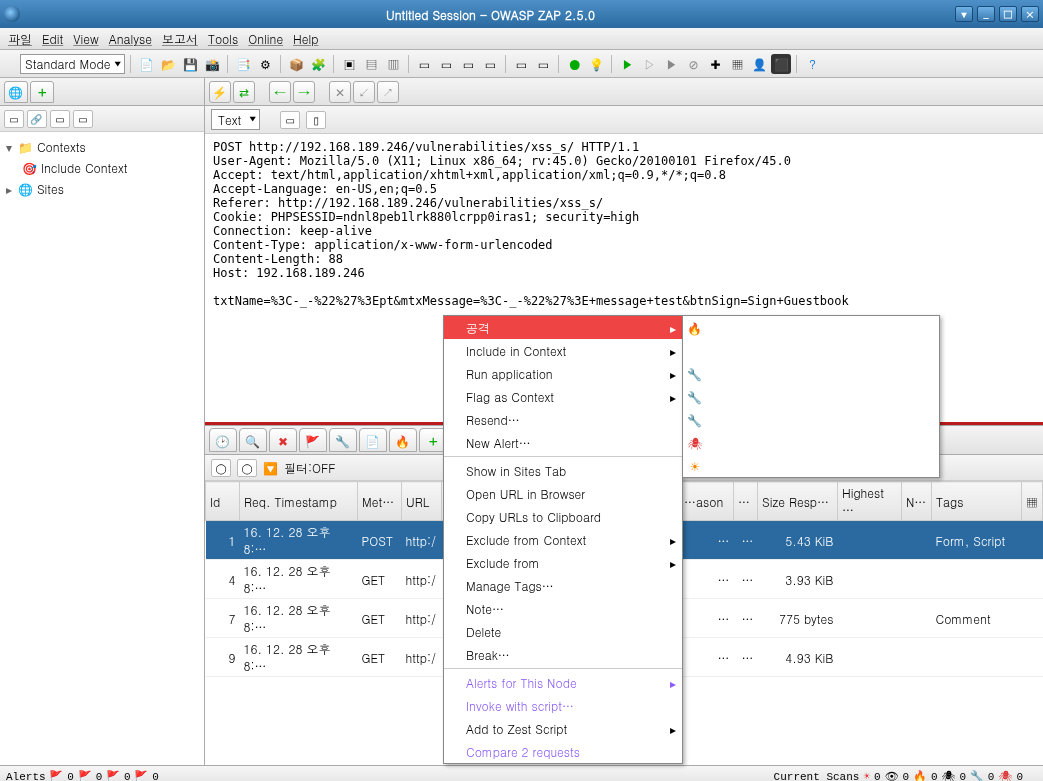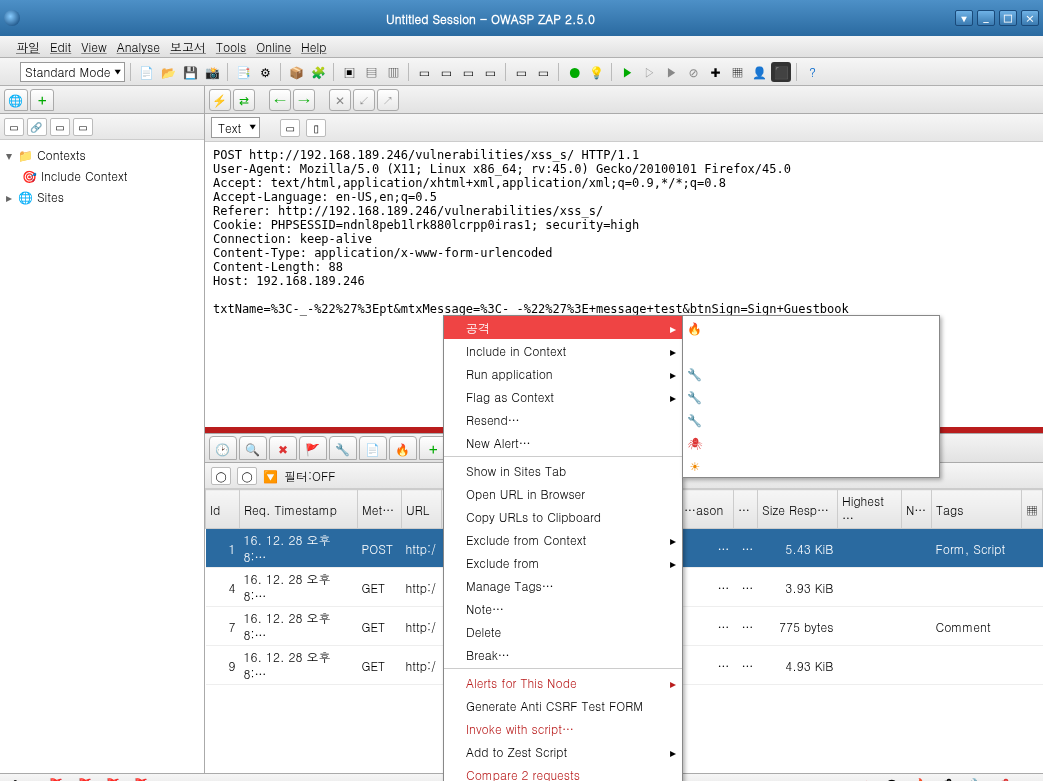--- a/index.html
+++ b/index.html
@@ -1,22 +1,22 @@
 <!DOCTYPE html>
 <html><head>
 <meta charset="utf-8">
 <style>
 * { box-sizing: border-box; margin: 0; padding: 0; }
 body { font-family: "Dotum","Arial",sans-serif; font-size: 12px; background: #d6d6d6; overflow: hidden; width: 1043px; height: 781px; }
-.titlebar { height: 36px; background: linear-gradient(#4d90c7,#2a6aa0); display: flex; align-items: center; color: #fff; font-weight: bold; padding: 0 4px; }
+.titlebar { height: 28px; background: linear-gradient(#4d90c7,#2a6aa0); display: flex; align-items: center; color: #fff; font-weight: bold; padding: 0 4px; }
 .titlebar .tb-icon { width: 16px; height: 16px; background: radial-gradient(circle at 40% 40%, #8cf, #036); border-radius: 50%; margin-right: 6px; }
 .titlebar .title { flex:1; text-align: center; }
 .titlebar .winbtns { display:flex; gap:4px; }
 .titlebar .winbtn { width:18px; height:16px; background: linear-gradient(#6fb2e6,#3a7ab0); border:1px solid #1a4a7a; border-radius:2px; display:flex; align-items:center; justify-content:center; font-size:10px; color:#fff; }
-.menubar { height:22px; background: linear-gradient(#f5f5f5,#e0e0e0); display:flex; align-items:center; padding:0 16px; border-bottom:1px solid #b0b0b0; }
+.menubar { height:22px; background: linear-gradient(#f5f5f5,#e0e0e0); display:flex; align-items:center; padding:0 8px; border-bottom:1px solid #b0b0b0; }
 .menubar span { margin-right:10px; text-decoration: underline; text-decoration-color: #888; }
 .toolbar { height:28px; background: linear-gradient(#f6f6f6,#e4e4e4); border-bottom:1px solid #b0b0b0; display:flex; align-items:center; padding:0 20px; gap:2px; }
 .toolbtn { width:20px; height:20px; border:1px solid transparent; border-radius:2px; display:flex; align-items:center; justify-content:center; font-size:12px; }
 .toolsep { width:1px; height:18px; background:#bbb; margin:0 3px; }
 .modesel { height:20px; border:1px solid #999; background:#fff; padding:0 14px 0 4px; font-size:12px; position:relative; display:flex; align-items:center; }
 .modesel::after { content:"▼"; font-size:8px; position:absolute; right:3px; }
 .main { display:flex; height: calc(781px - 22px - 22px - 28px - 22px); }
 .leftpane { width:205px; background:#fff; border-right:1px solid #aaa; display:flex; flex-direction:column; }
 .tabrow { height:28px; background: linear-gradient(#f4f4f4,#e2e2e2); border-bottom:1px solid #aaa; display:flex; align-items:center; padding:2px 4px; gap:2px; }
 .tabbtn { width:24px; height:22px; border:1px solid #aaa; border-radius:3px 3px 0 0; background:linear-gradient(#fff,#e8e8e8); display:flex; align-items:center; justify-content:center; font-size:12px; }
@@ -25,37 +25,37 @@
 .tree { flex:1; padding:4px; font-size:12px; }
 .tree .node { display:flex; align-items:center; gap:4px; padding:2px 0; }
 .tree .indent { padding-left:18px; }
 .tree .handle { width:10px; text-align:center; color:#666; }
 .rightarea { flex:1; display:flex; flex-direction:column; }
 .reqtab { display:flex; align-items:center; background:linear-gradient(#f4f4f4,#e2e2e2); border-bottom:1px solid #aaa; height:28px; padding:2px 4px; gap:2px; }
 .reqtab .btn { width:22px; height:22px; border:1px solid #aaa; border-radius:3px; background:linear-gradient(#fff,#e8e8e8); display:flex; align-items:center; justify-content:center; }
 .subtool { height:28px; background:linear-gradient(#f6f6f6,#e6e6e6); border-bottom:1px solid #ccc; display:flex; align-items:center; padding:0 6px; gap:6px; }
 .subtool .textcb { border:1px solid #999; background:#fff; padding:1px 18px 1px 6px; position:relative; }
 .subtool .textcb::after{content:"▼"; font-size:8px; position:absolute; right:3px; top:3px;}
-.reqtext { flex:1; background:#fff; font-family:"DejaVu Sans Mono","Courier New",monospace; font-size:12px; padding:6px 8px; white-space:pre; overflow:hidden; border-bottom:6px solid #b91c1c; }
+.reqtext { flex:1; background:#fff; font-family:"DejaVu Sans Mono","Courier New",monospace; font-size:12px; padding:6px 8px; white-space:pre; overflow:hidden; border-bottom:3px solid #b91c1c; }
 .bottompane { height:340px; display:flex; flex-direction:column; }
 .bottabs { height:30px; background:linear-gradient(#f4f4f4,#e2e2e2); border-top:1px solid #aaa; border-bottom:1px solid #aaa; display:flex; align-items:flex-end; padding:2px 4px; gap:2px; }
 .bottabs .btab { width:28px; height:24px; border:1px solid #aaa; border-radius:4px 4px 0 0; background:linear-gradient(#fff,#e8e8e8); display:flex; align-items:center; justify-content:center; }
 .filterbar { height:26px; background:linear-gradient(#f6f6f6,#e6e6e6); border-bottom:1px solid #ccc; display:flex; align-items:center; gap:6px; padding:0 6px; }
 .table { flex:1; background:#fff; overflow:hidden; position:relative; }
 table { border-collapse:collapse; width:100%; font-size:12px; }
 th { background:linear-gradient(#f6f6f6,#e4e4e4); border:1px solid #ccc; padding:2px 4px; text-align:left; font-weight:normal; height:20px;margin-top:44px; }
 td { border-bottom:1px solid #eee; padding:2px 4px; height:18px; }
 tr.sel td { background:#2a6aa0; color:#fff; }
 .statusbar { height:22px; background:linear-gradient(#f6f6f6,#e2e2e2); border-top:1px solid #aaa; display:flex; align-items:center; padding:0 6px; font-size:11px; }
 .statusbar .sgroup { display:flex; align-items:center; gap:4px; margin-right:14px;font-family:Liberation Mono, monospace; }
 .contextmenu { position:absolute; background:#fff; border:1px solid #888; box-shadow:2px 2px 4px rgba(0,0,0,.3); font-size:12px; }
 .contextmenu .mi { padding:3px 26px 3px 22px; position:relative; white-space:nowrap; }
 .contextmenu .mi.hi { background:#ef4444; color:#fff; }
 .contextmenu .mi.sub::after { content:"▸"; position:absolute; right:6px; }
-.contextmenu .mi.dis { color:#b91c1c; }
+.contextmenu .mi.dis { color:#8b5cf6; }
 .contextmenu .sep { height:1px; background:#ccc; margin:2px 0; }
 .submenu { position:absolute; left:100%; top:-1px; background:#fff; border:1px solid #888; box-shadow:2px 2px 4px rgba(0,0,0,.3); }
 .submenu .smi { padding:3px 18px 3px 26px; position:relative; white-space:nowrap; }
 .submenu .sicon { position:absolute; left:4px; width:16px; text-align:center; }
 </style>
 </head>
 <body>
 
 <div class="titlebar">
   <div class="tb-icon"></div>
@@ -334,18 +334,17 @@
   <div class="mi">Open URL in Browser</div>
   <div class="mi">Copy URLs to Clipboard</div>
   <div class="mi sub">Exclude from Context</div>
   <div class="mi sub">Exclude from</div>
   <div class="mi">Manage Tags…</div>
   <div class="mi">Note…</div>
   <div class="mi">Delete</div>
   <div class="mi">Break…</div>
   <div class="sep"></div>
   <div class="mi sub dis">Alerts for This Node</div>
-  <div class="mi">Generate Anti CSRF Test FORM</div>
   <div class="mi dis">Invoke with script…</div>
   <div class="mi sub">Add to Zest Script</div>
   <div class="mi dis">Compare 2 requests</div>
 
 </div>
 
 </body></html>

